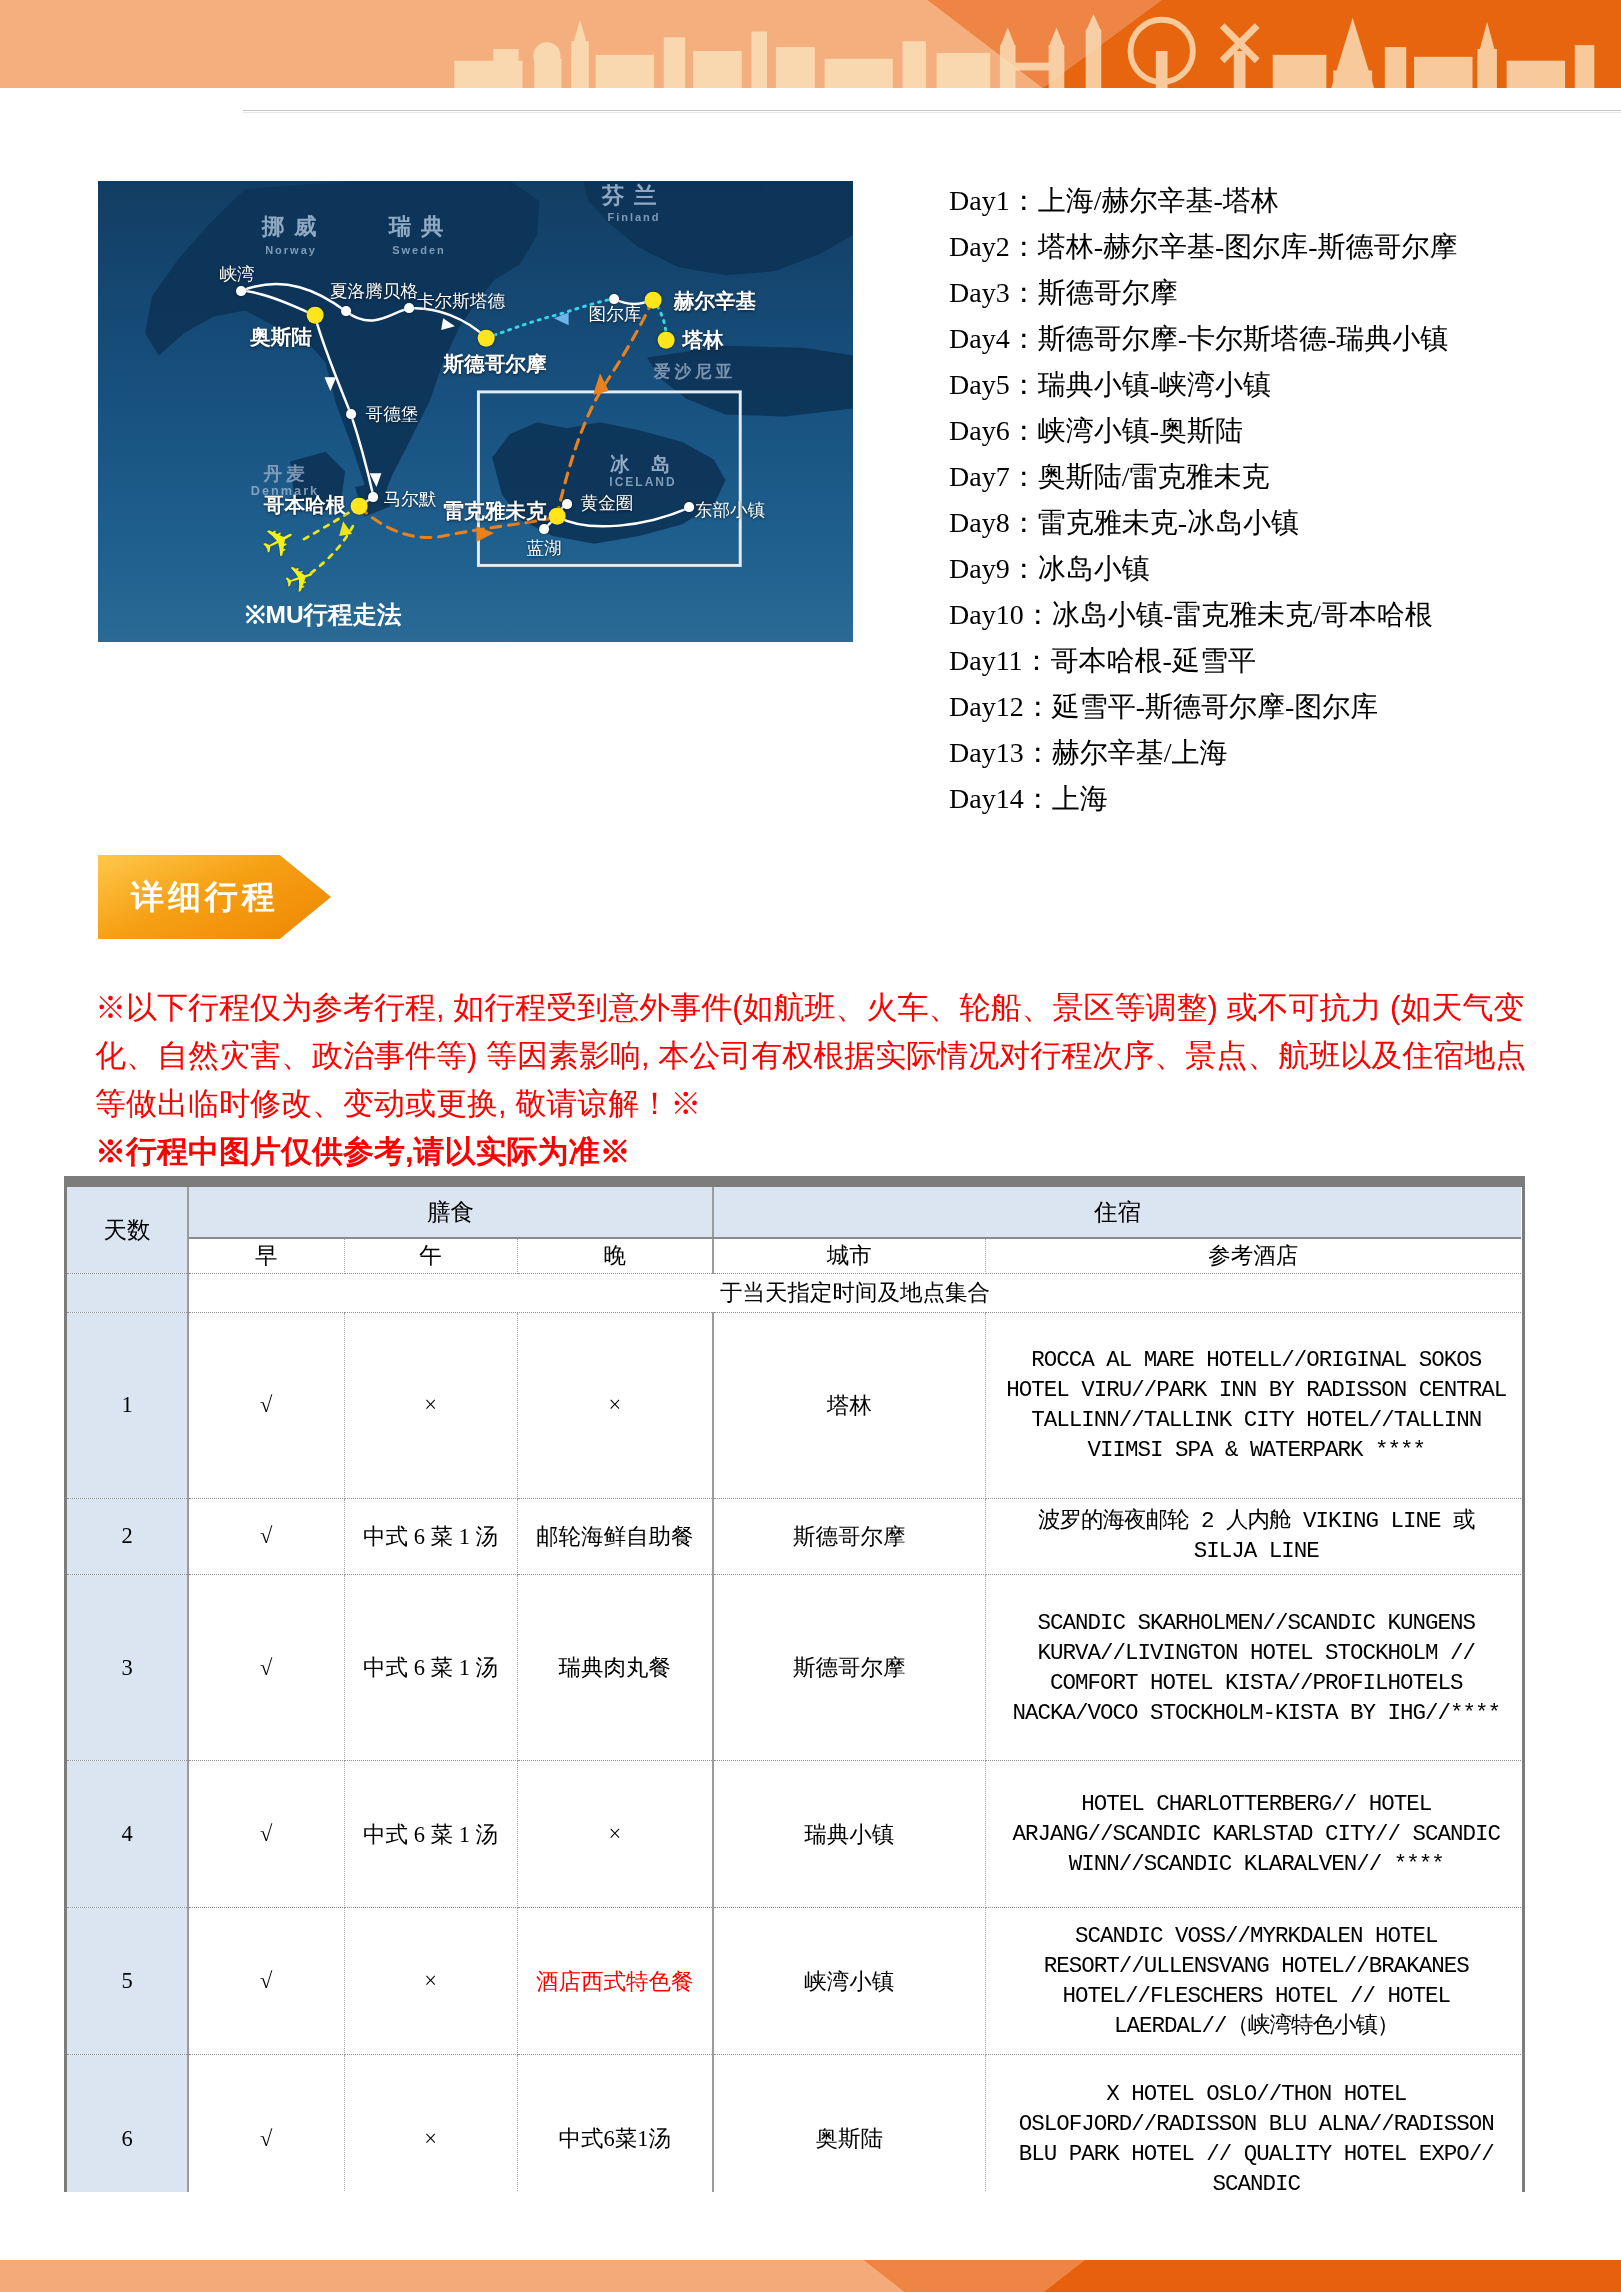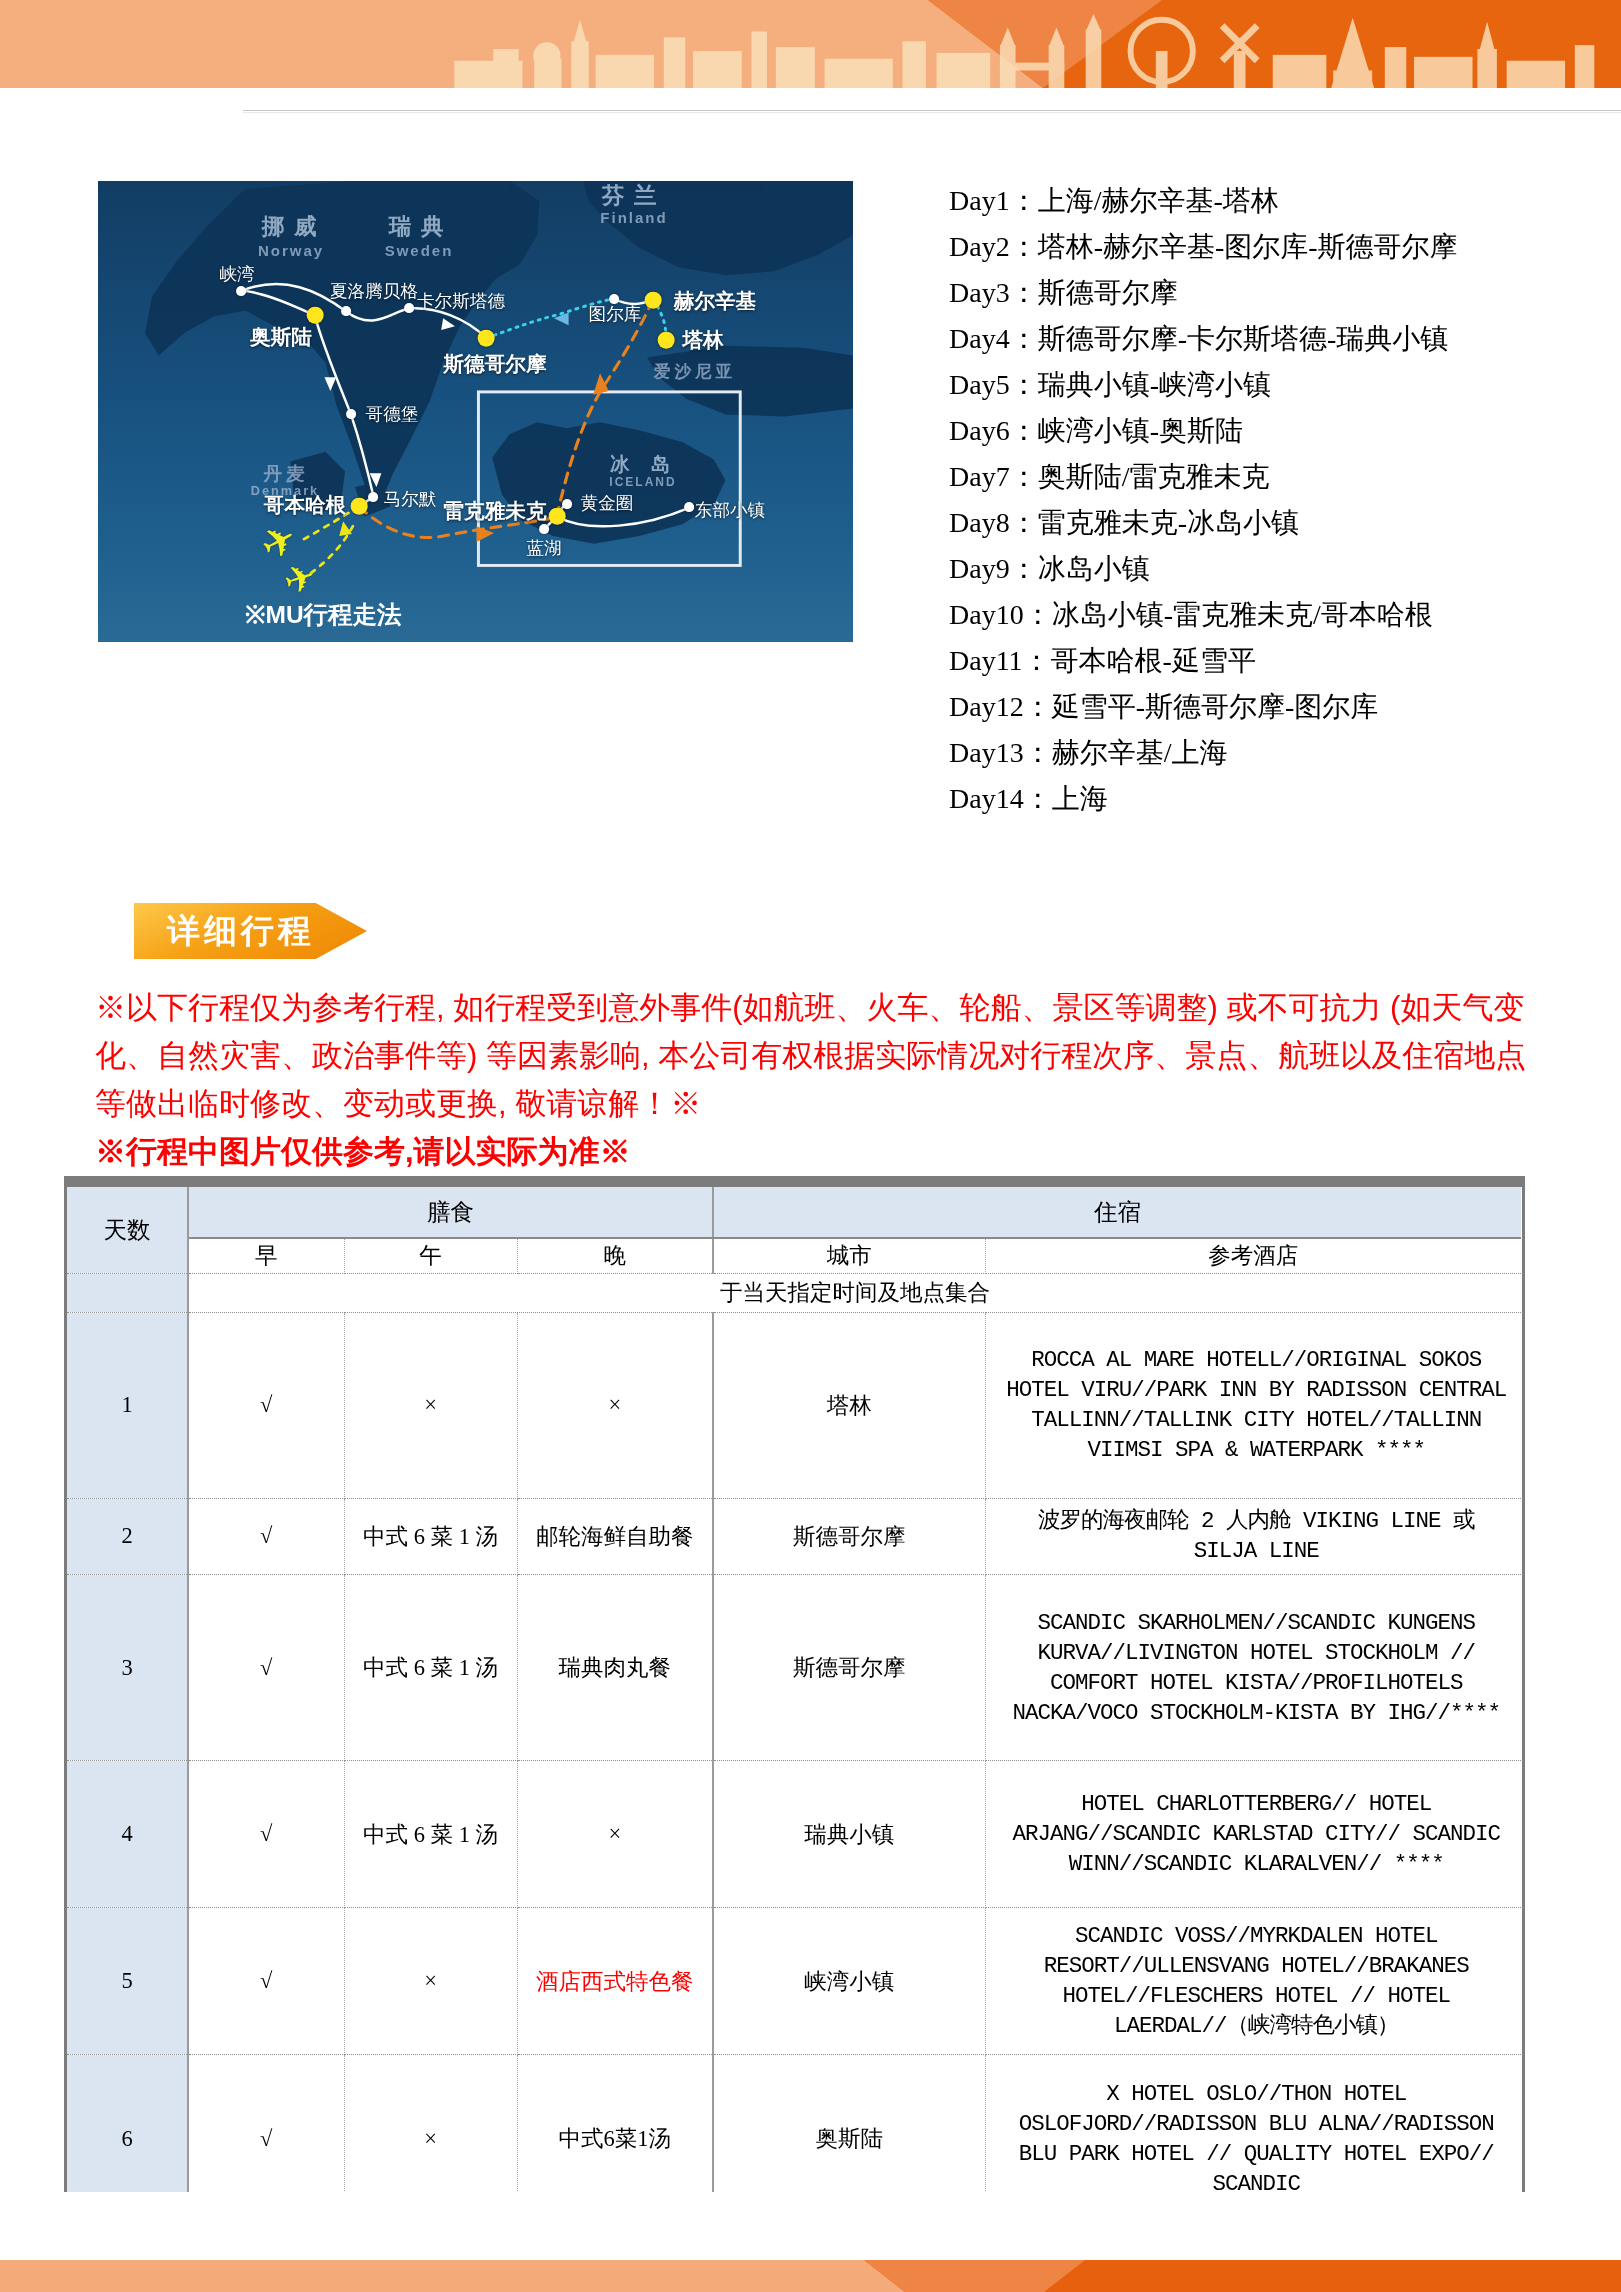--- a/index.html
+++ b/index.html
@@ -16,38 +16,38 @@
 
   
   .map { position:absolute; left:98px; top:181px; width:755px; height:461px; overflow:hidden;
     background:linear-gradient(180deg,#123d63 0%,#17507e 45%,#1f608f 80%,#2a6a95 100%); }
   .map svg.base { position:absolute; left:0; top:0; }
   .map .lbl { position:absolute; transform:translate(-50%,-50%); white-space:nowrap; color:#fff;
     font-size:17.6px; text-shadow:0 1px 2.9px rgba(0,0,0,.65); }
   .map .lbl.major { font-size:20.6px; font-weight:bold; }
   .map .country { transform:translate(-50%,-50%); color:rgba(168,189,214,.85); font-weight:bold;
     text-shadow:none; font-size:22.5px; letter-spacing:9.8px; }
-  .map .country.en { font-size:15px; letter-spacing:2px; color:rgba(156,180,206,.8); }
+  .map .country.en { font-size:11px; letter-spacing:2px; color:rgba(156,180,206,.8); }
   .map .country.small { font-size:16.7px; letter-spacing:3.9px; color:rgba(150,173,199,.8); }
   .map .dot { position:absolute; width:9.8px; height:9.8px; border-radius:50%; background:#ffffff;
     transform:translate(-50%,-50%); box-shadow:0 0 2.9px rgba(0,0,0,.5); }
   .map .dot.big { width:16.7px; height:16.7px; background:#ffe51c; }
   .map .plane { position:absolute; color:#eff01c; transform:translate(-50%,-50%) rotate(-28deg);
     font-size:41px; text-shadow:0 0 2px rgba(0,0,0,.4); }
   .map .mu-note { position:absolute; left:147px; top:416px; color:#ffffff; font-weight:bold; font-size:24.5px; }
 
   
   .daylist { position:absolute; left:949px; top:178px; width:551px;
     font-family:"Liberation Serif","DejaVu Serif",serif; font-size:28px; line-height:46px; color:#000; }
 
   
-  .badge { position:absolute; left:98px; top:903px; width:233px; height:56px;
+  .badge { position:absolute; left:98px; top:855px; width:233px; height:84px;
     background:linear-gradient(155deg,#fec84a 0%,#f6a014 45%,#ee8603 100%);
     clip-path:polygon(0 0,78% 0,100% 50%,78% 100%,0 100%);
-    display:flex; align-items:center;margin-left:36px; }
+    display:flex; align-items:center; }
   .badge span { color:#ffffff; font-size:33px; font-weight:bold; letter-spacing:3.9px; padding-left:33px; }
 
   
   .disclaimer { position:absolute; left:95px; top:984px; width:1433px; color:#fe0000;
     font-size:31px; line-height:48px; }
   .disclaimer .bold { font-weight:bold; }
 
   
   .tablewrap { position:absolute; left:64px; top:1176px; width:1461px; height:1016px; overflow:hidden;
     border-top:11.8px solid #7c7c7c; border-left:3.9px solid #7c7c7c; border-right:3.9px solid #7c7c7c; background:#fff; }

